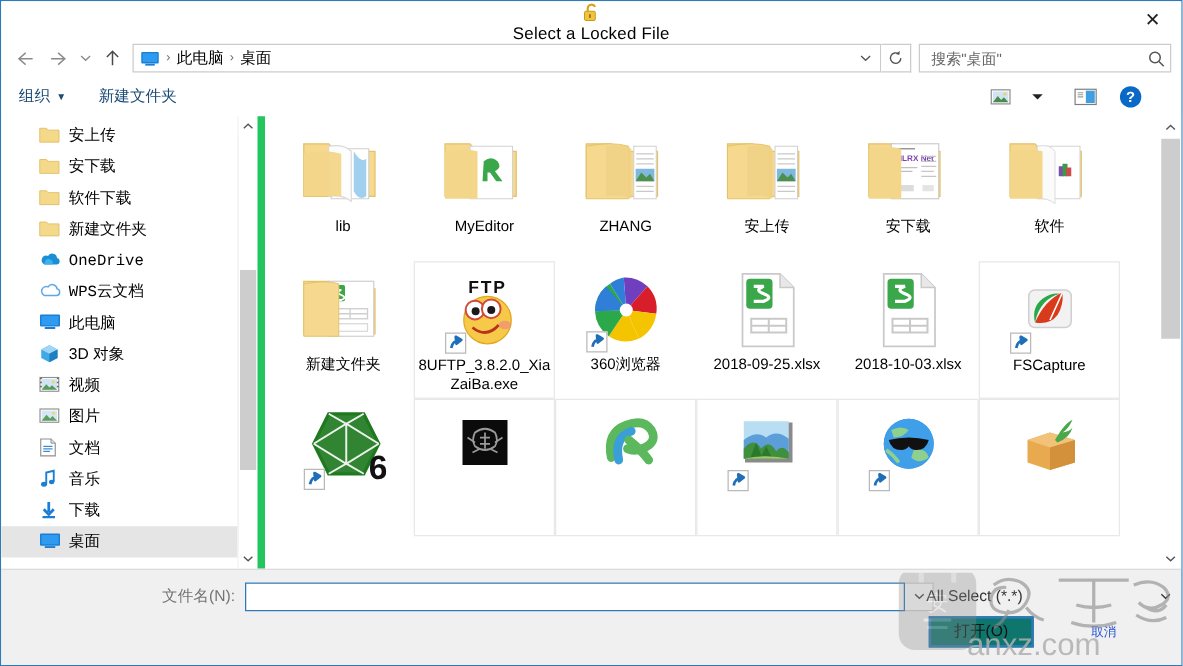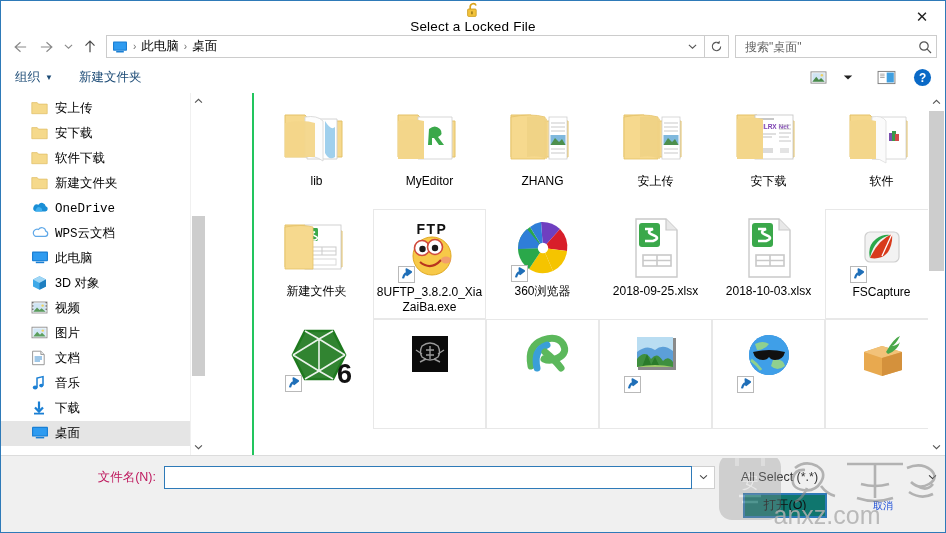--- a/index.html
+++ b/index.html
@@ -66,21 +66,21 @@
   .searchbox input{
     border:none;outline:none;flex:1;font-size:12px;color:#555;background:transparent;
     font-family:inherit;min-width:0;
   }
   .searchbox input::placeholder{color:#666;opacity:1;}
   .search-ico{width:14px;height:14px;flex:none;color:#555;}
 
   
   .cmdbar{
     height:31px;min-height:31px;display:flex;align-items:center;
-    padding:0 10px 0 14px;background:#fff;
+    padding:0 28px 0 14px;background:#fff;
   }
   .cmd-item{font-size:12.5px;color:#1b4a75;margin-right:26px;display:flex;align-items:center;gap:5px;}
   .cmd-caret{font-size:8px;color:#1b4a75;}
   .cmd-right{margin-left:auto;display:flex;align-items:center;gap:4px;}
   .icobtn{width:26px;height:24px;display:flex;align-items:center;justify-content:center;}
 
   
   .body{flex:1;display:flex;min-height:0;position:relative;}
 
   
@@ -102,23 +102,22 @@
   }
   .sb-arrow{
     position:absolute;left:0;width:15px;height:16px;display:flex;
     align-items:center;justify-content:center;color:#555;font-size:8px;background:#fff;
   }
   .sb-up{top:0;} .sb-dn{bottom:0;}
   .sb-thumb{position:absolute;left:1px;width:13px;background:#cdcdcd;}
 
   
   .filepane{
-    flex:1;position:relative;background:#fff;border-left:2px solid #22c55e;
+    flex:1;position:relative;background:#fff;border-left:6px solid #22c55e;
     overflow:hidden;
-    margin-left:46px;
   }
   .grid{
     display:flex;flex-wrap:wrap;align-content:flex-start;
     padding:6px 0 0 6px;
   }
   .cell{
     width:113px;height:110px;display:flex;flex-direction:column;
     align-items:center;box-sizing:border-box;padding-top:6px;position:relative;
   }
   .cell.boxed{border:1px solid #e8e8e8;}
@@ -145,21 +144,21 @@
 
   
   .footer{
     height:76px;min-height:76px;background:#f0f0f0;border-top:1px solid #dcdcdc;
     position:relative;
   }
   .fn-row{
     position:absolute;left:0;top:9px;width:100%;height:24px;display:flex;align-items:center;
   }
   .fn-label{
-    width:163px;text-align:right;padding-right:8px;font-size:12.5px;color:#be185d;
+    width:195px;text-align:right;padding-right:8px;font-size:12.5px;color:#737373;
     box-sizing:border-box;
   }
   .fn-input{
     width:528px;height:23px;border:1px solid #2e7ab8;background:#fff;box-sizing:border-box;
     display:flex;align-items:center;padding:0 3px;
   }
   .fn-input input{
     border:none;outline:none;width:100%;height:19px;font-size:12.5px;
     font-family:inherit;background:transparent;
   }

